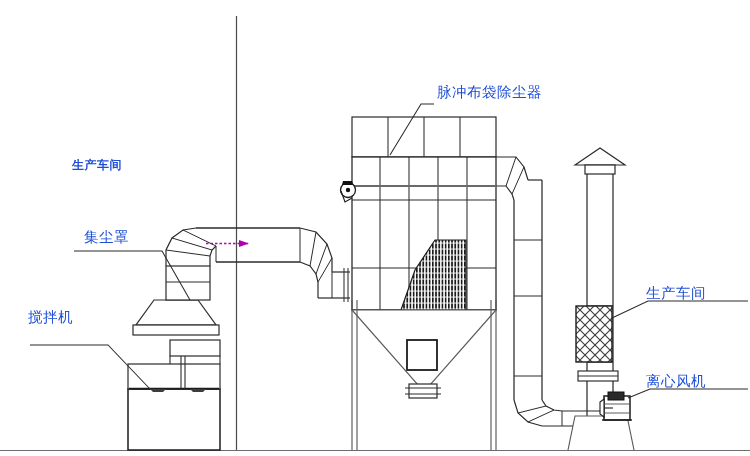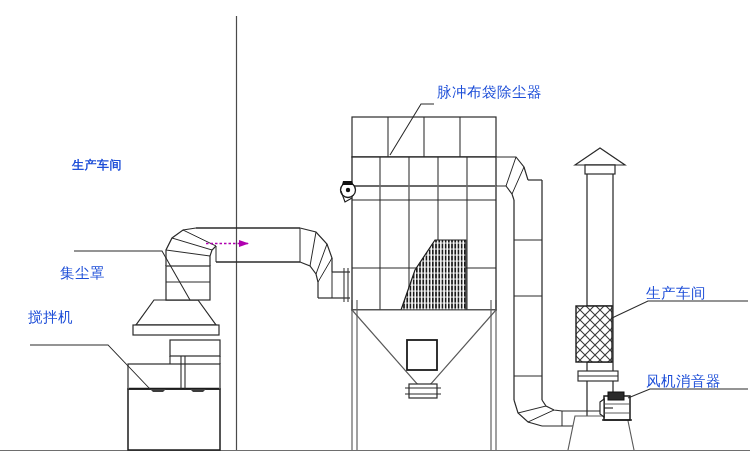--- a/index.html
+++ b/index.html
@@ -283,23 +283,23 @@
 
       <g>
         <line x1="206" y1="243.5" x2="248" y2="243.5" stroke="#b000b0" stroke-width="1.5" stroke-dasharray="2.5 2" marker-end="url(#mk-arrow)"></line>
       </g>
 
     </g>
   </svg>
 
   <div class="lbl lbl-title" style="left:72px; top:160px;">生产车间</div>
 
-  <div class="lbl lbl-call" style="left:60px; top:230px;margin-top:36px;">集尘罩</div>
+  <div class="lbl lbl-call" style="left:84px; top:230px;">集尘罩</div>
 
   <div class="lbl lbl-call" style="left:28px; top:310px;">搅拌机</div>
 
   <div class="lbl lbl-call" style="left:437px; top:85px;">脉冲布袋除尘器</div>
 
   <div class="lbl lbl-call" style="left:646px; top:286px;">生产车间</div>
 
-  <div class="lbl lbl-call" style="left:646px; top:374px;">风机消音器</div>
+  <div class="lbl lbl-call" style="left:646px; top:374px;">离心风机</div>
 
 </div>
 
 </body></html>

